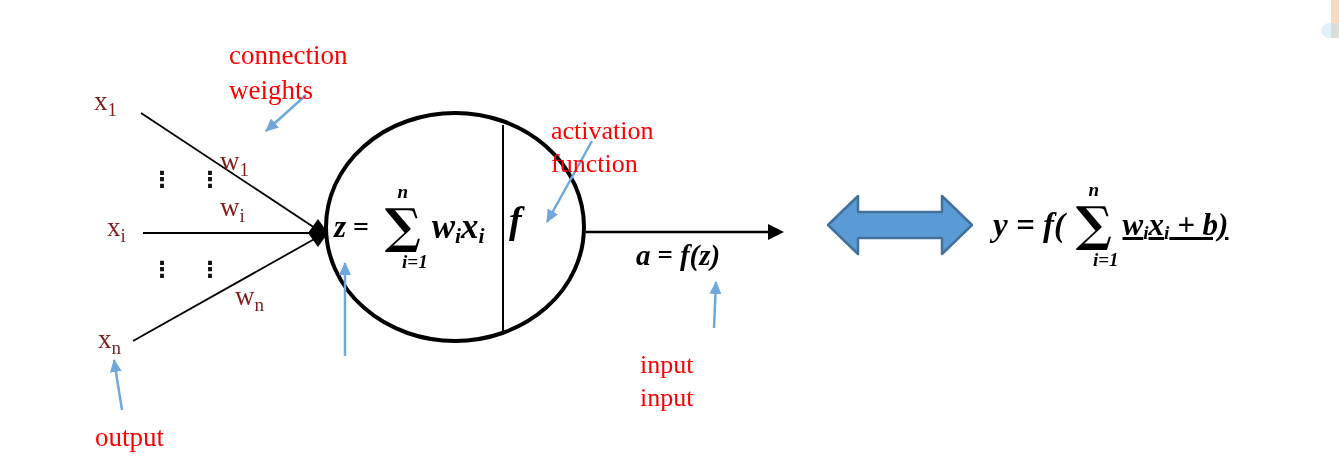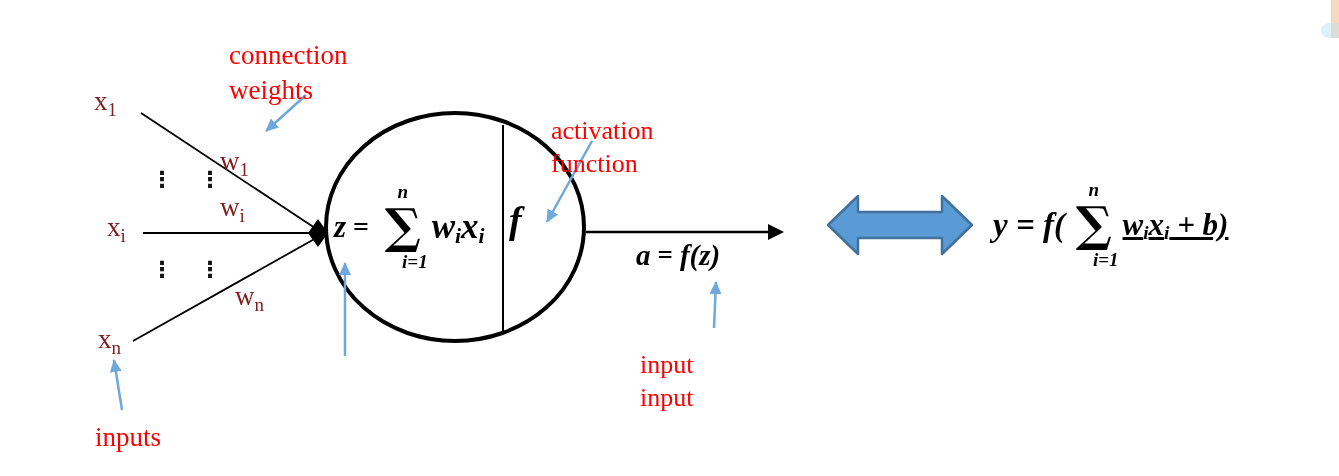--- a/index.html
+++ b/index.html
@@ -104,21 +104,21 @@
     <div>activation</div>
     <div>function</div>
   </div>
 
 
   <div class="abs red-label red-sm" style="left:640px;top:348px;">
     <div>input</div>
     <div>input</div>
   </div>
 
-  <div class="abs red-label" style="left:95px;top:420px;">inputs</div>
+  <div class="abs red-label" style="left:95px;top:420px;">output</div>
 
   <span class="abs mi" style="left:94px;top:86px;"><span>x</span><sub>1</sub></span>
   <span class="abs mi" style="left:107px;top:212px;"><span>x</span><sub>i</sub></span>
   <span class="abs mi" style="left:98px;top:324px;"><span>x</span><sub>n</sub></span>
 
   <span class="abs mi" style="left:220px;top:121px;margin-top:25px;"><span>w</span><sub>1</sub></span>
   <span class="abs mi" style="left:220px;top:192px;"><span>w</span><sub>i</sub></span>
   <span class="abs mi" style="left:235px;top:281px;"><span>w</span><sub>n</sub></span>
 
   <div class="abs dots-row" style="left:151px;top:169px;">

